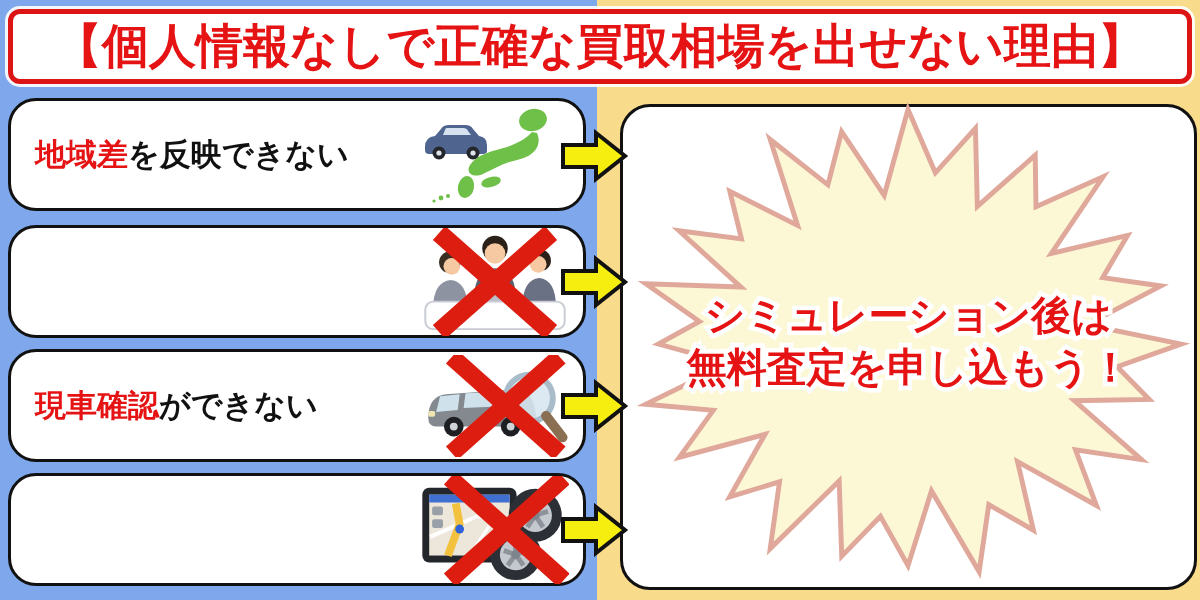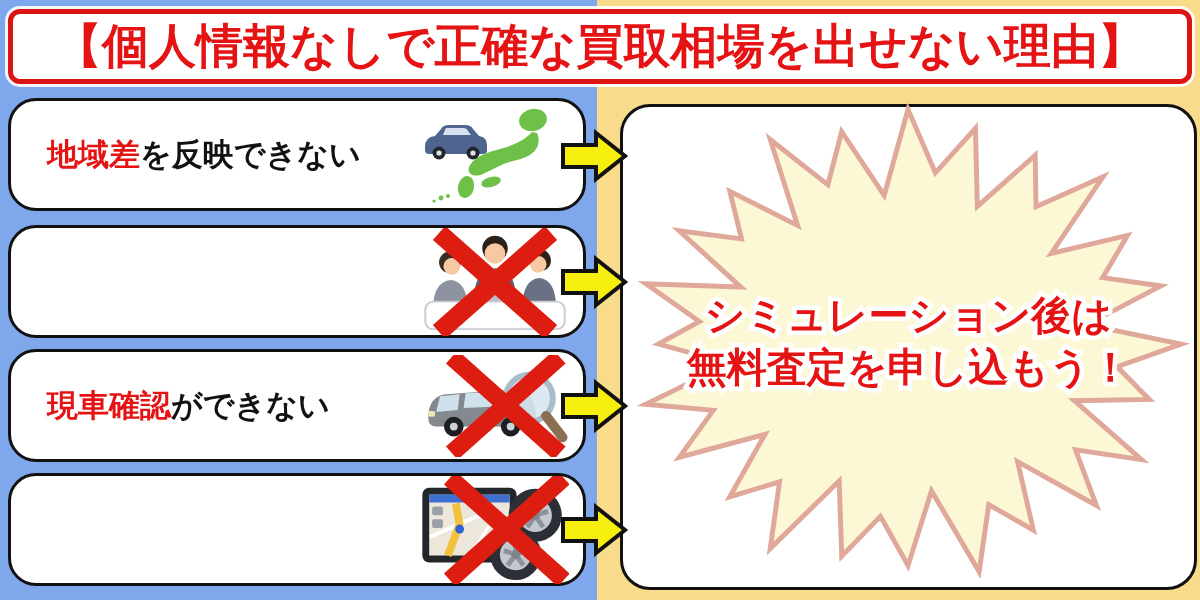--- a/index.html
+++ b/index.html
@@ -19,21 +19,21 @@
   .banner-text {
     color:#e51313; font-size:47px; font-weight:800; letter-spacing:0px; white-space:nowrap;
   }
 
   
   .reason {
     position:absolute; left:8px; width:578px; height:113px;
     background:#ffffff; border:3.5px solid #111; border-radius:28px; z-index:2;
   }
   .reason-label {
-    position:absolute; left:36px; top:50%; transform:translateY(-50%);
+    position:absolute; left:24px; top:50%; transform:translateY(-50%);
     font-size:31px; font-weight:800; white-space:nowrap; color:#111;
   }
   .seg-red { color:#e51313; }
   .seg-black { color:#111; }
   .icon-wrap { position:absolute; right:14px; top:50%; transform:translateY(-50%); }
 
   
   .arrow { position:absolute; left:561px; width:68px; height:54px; z-index:5; }
 
   

